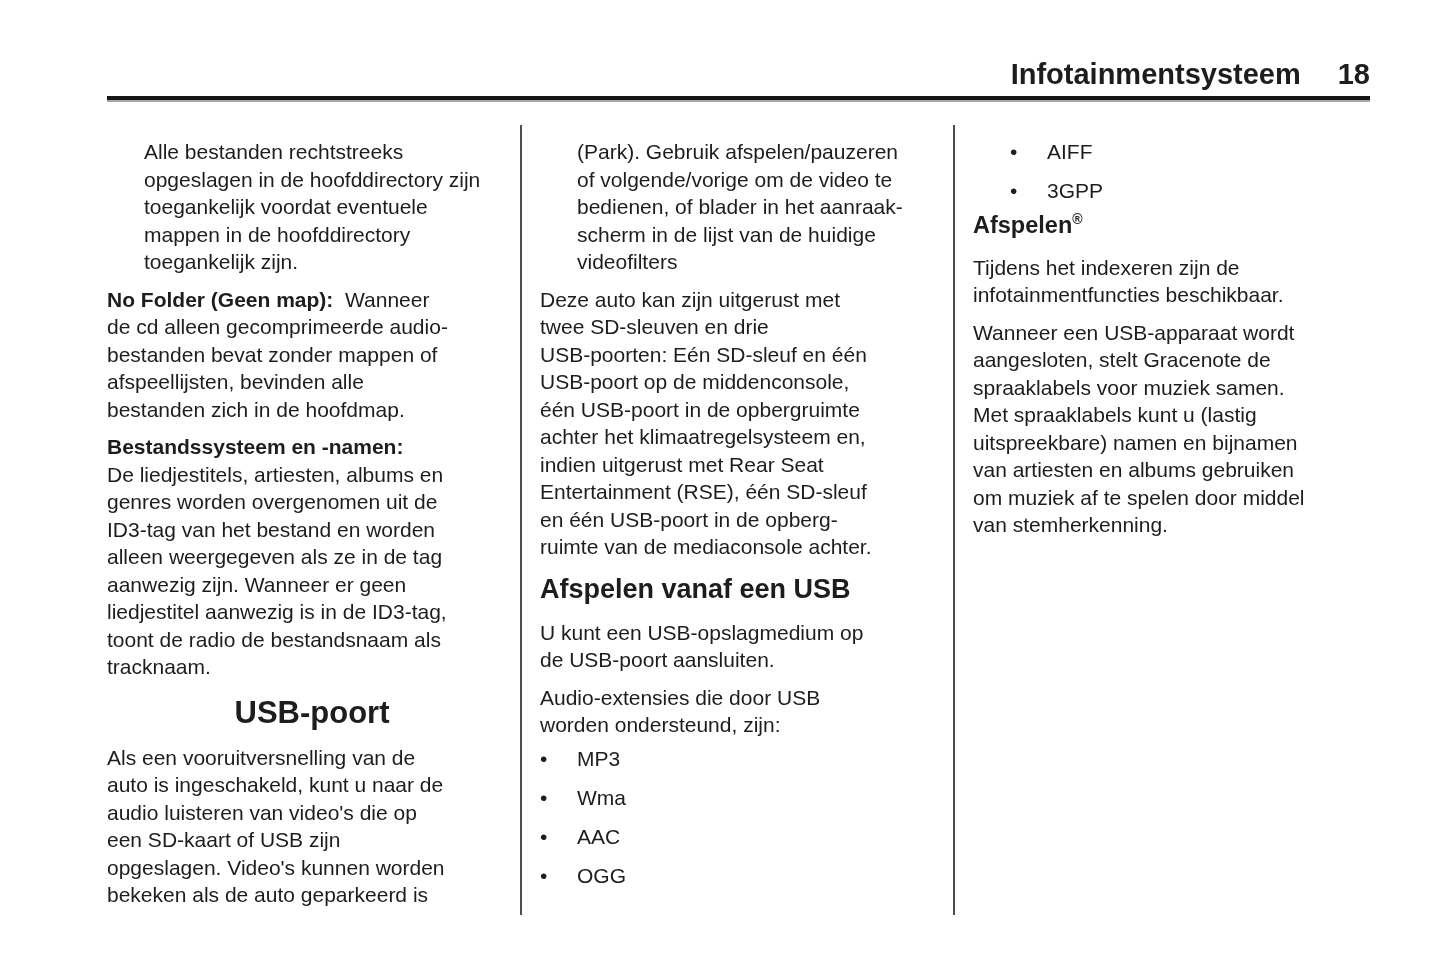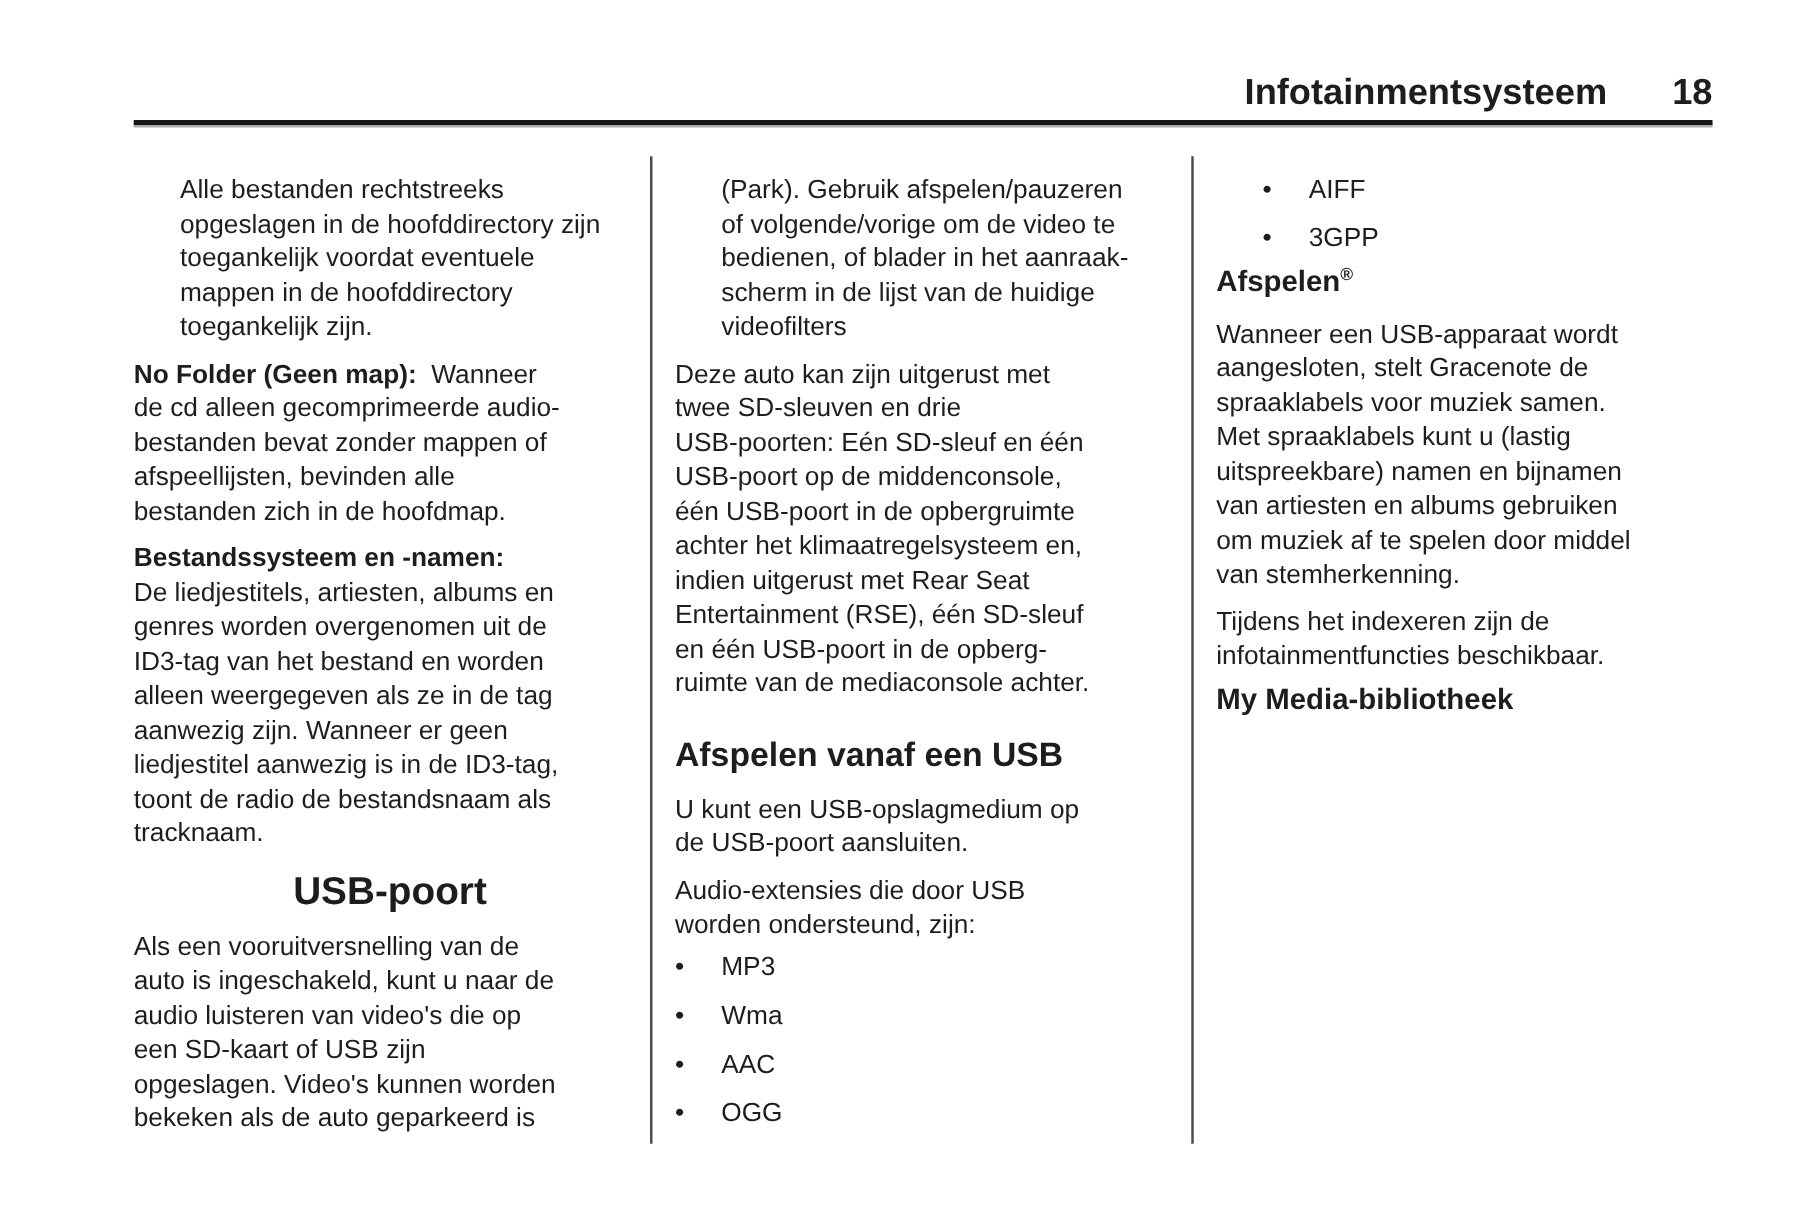--- a/index.html
+++ b/index.html
@@ -14,21 +14,21 @@
     font-family: "Liberation Sans", sans-serif;
     color: #1d1d1d;
     overflow: hidden;
   }
   .page-header {
     position: absolute;
     top: 58px;
     right: 75px;
     display: flex;
     align-items: flex-start;
-    gap: 52px;
+    gap: 37px;
     font-size: 29px;
     font-weight: bold;
     line-height: 32px;
     white-space: pre;
   }
   .header-rule {
     position: absolute;
     left: 107px;
     top: 96px;
     width: 1263px;
@@ -65,21 +65,21 @@
     font-size: 31px;
     line-height: 36px;
     font-weight: bold;
     margin: 14px 0 13px 0;
     text-align: center;
   }
   h2.sub-head {
     font-size: 27px;
     line-height: 33px;
     font-weight: bold;
-    margin: 27px 0 13px 0;
+    margin: 12px 0 13px 0;
   }
   h3.minor-head {
     font-size: 23.5px;
     line-height: 29px;
     font-weight: bold;
     margin: 6px 0 14px 0;
   }
   h3.minor-head sup {
     font-size: 14px;
     font-weight: bold;
@@ -188,24 +188,23 @@
       <li>
         <span class="dot">•</span>
         <span>AIFF</span>
       </li>
       <li>
         <span class="dot">•</span>
         <span>3GPP</span>
       </li>
     </ul>
     <h3 class="minor-head"><span>Afspelen</span><sup>®</sup></h3>
+    <p class="para">Tijdens het indexeren zijn de
+infotainmentfuncties beschikbaar.</p>
     <p class="para">Wanneer een USB-apparaat wordt
 aangesloten, stelt Gracenote de
 spraaklabels voor muziek samen.
 Met spraaklabels kunt u (lastig
 uitspreekbare) namen en bijnamen
 van artiesten en albums gebruiken
 om muziek af te spelen door middel
 van stemherkenning.</p>
-    <p class="para">Tijdens het indexeren zijn de
-infotainmentfuncties beschikbaar.</p>
-    <h3 class="minor-head">My Media-bibliotheek</h3>
   </section>
 
 </body></html>

